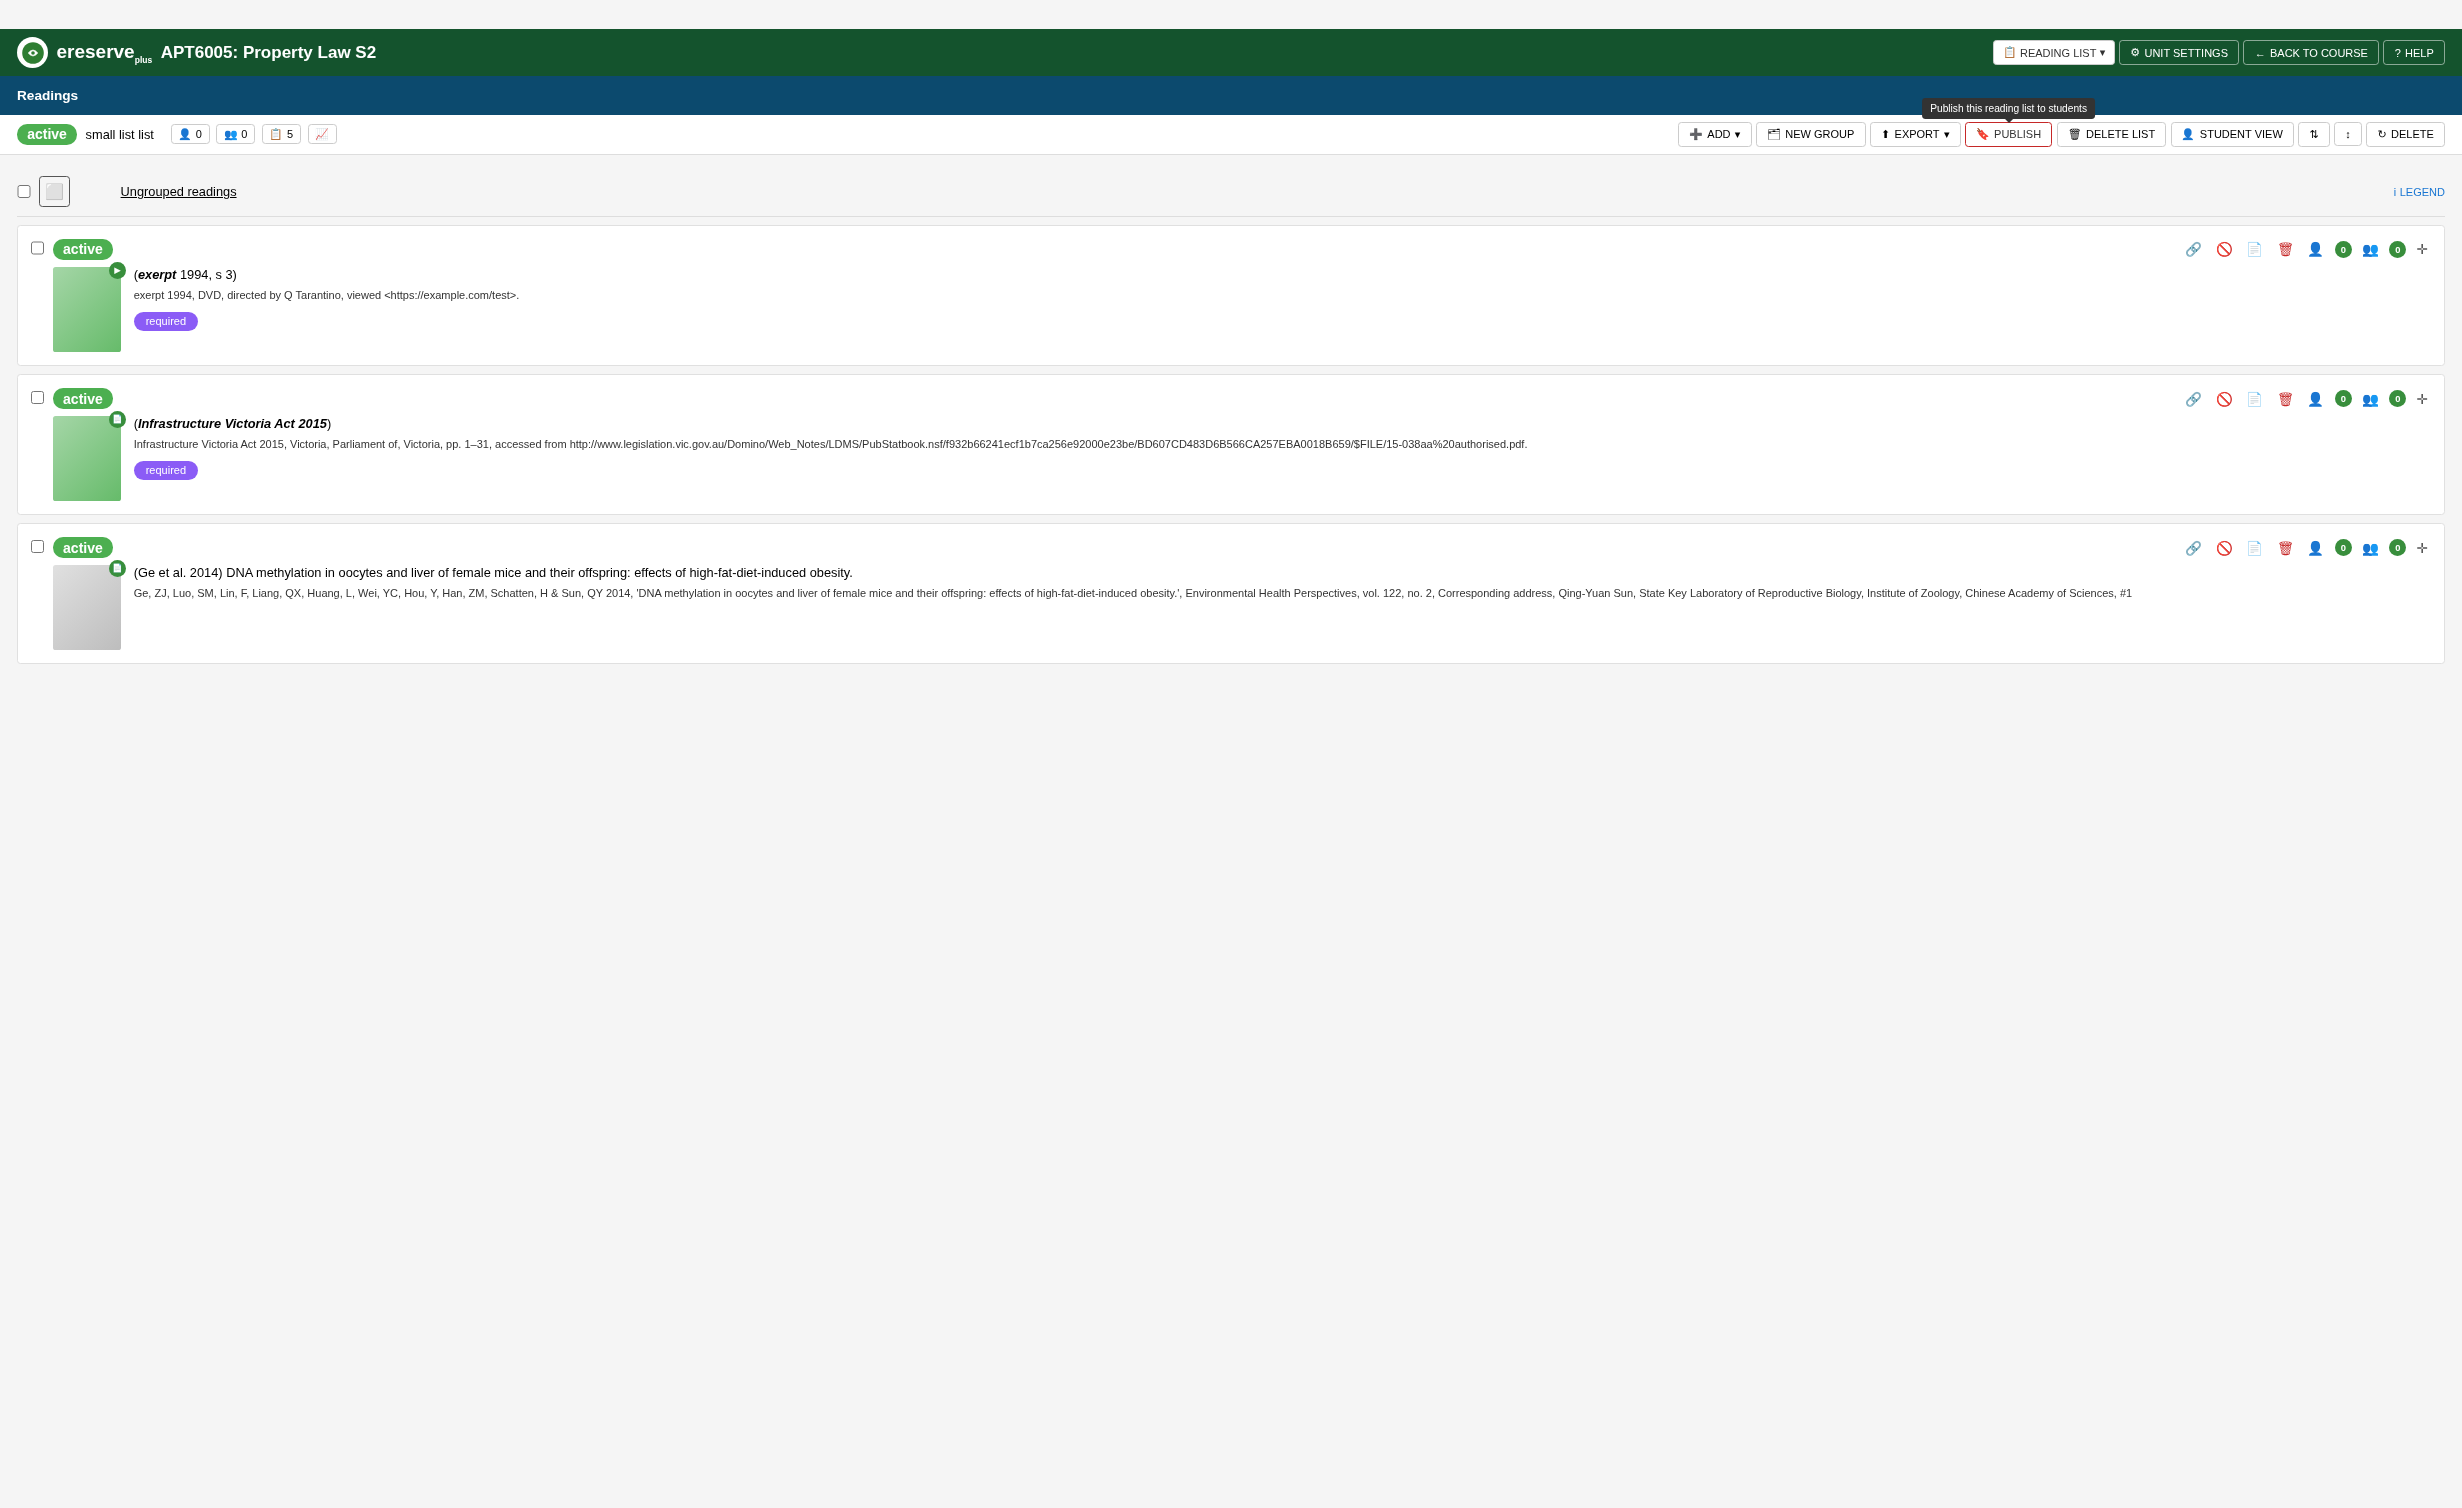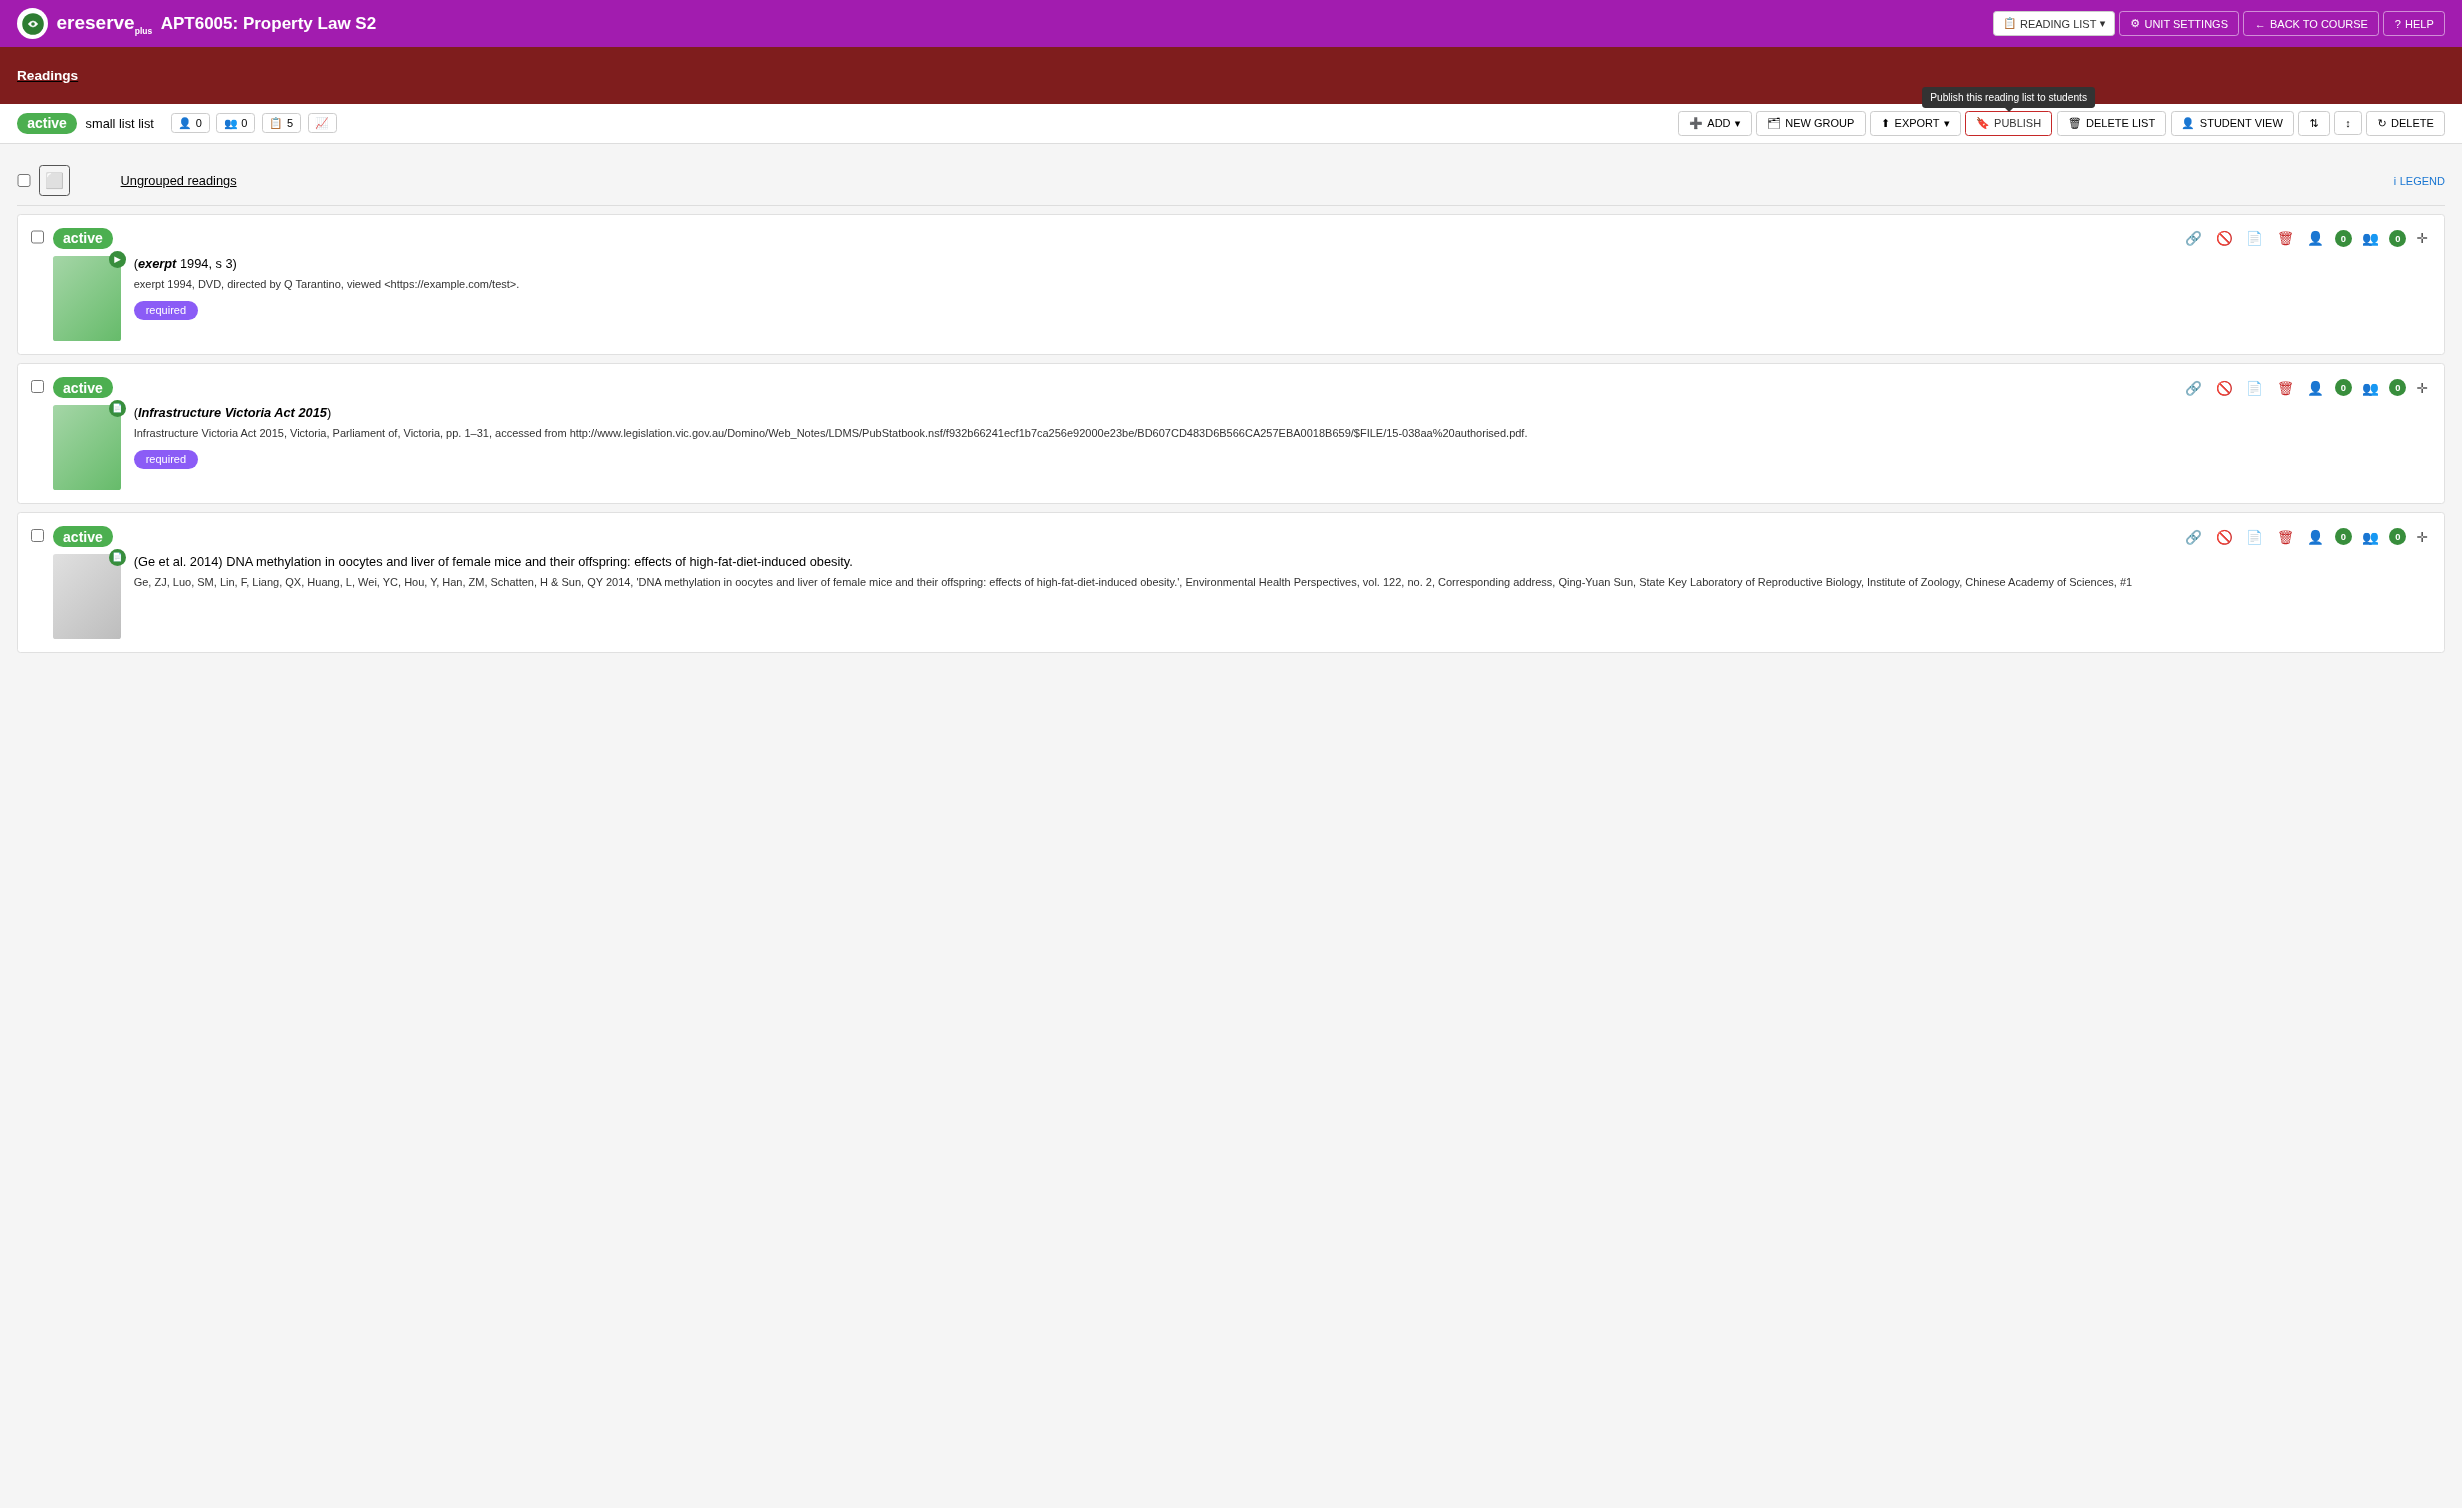--- a/index.html
+++ b/index.html
@@ -1,25 +1,26 @@
 <!DOCTYPE html>
 <html style="font-size:13.6px"><head>
   <meta charset="utf-8">
   <style>
     * { box-sizing: border-box; margin: 0; padding: 0; }
     body { font-family: Arial, sans-serif; font-size: 12px; background: #f5f5f5; }
 
     
     .header {
-      background: #a21caf;
+      background: #14532d;
       color: white;
       padding: 0 17px;
       display: flex;
       align-items: center;
       height: 47px;
+      margin-top: 29px;
     }
     .logo-area {
       display: flex;
       align-items: center;
       gap: 8.5px;
       flex: 1;
     }
     .logo-text {
       font-size: 19px;
       font-weight: bold;
@@ -309,21 +310,21 @@
     </button>
     <button class="header-btn">
       ← <span>BACK TO COURSE</span>
     </button>
     <button class="header-btn">
       ? <span>HELP</span>
     </button>
   </div>
 </div>
 
-<div style="background:#7f1d1d; padding: 21px 17px; text-decoration: underline;">
+<div style="background:#0c4a6e; padding: 12px 17px;">
   <span class="readings-label" style="color:white">Readings</span>
 </div>
 
 <div class="toolbar-row">
   <div class="list-meta">
     <span class="badge-active">active</span>
     <span class="list-name">small list list</span>
     <div class="meta-icons">
       <button class="meta-icon-btn">👤 <span>0</span></button>
       <button class="meta-icon-btn">👥 <span>0</span></button>

